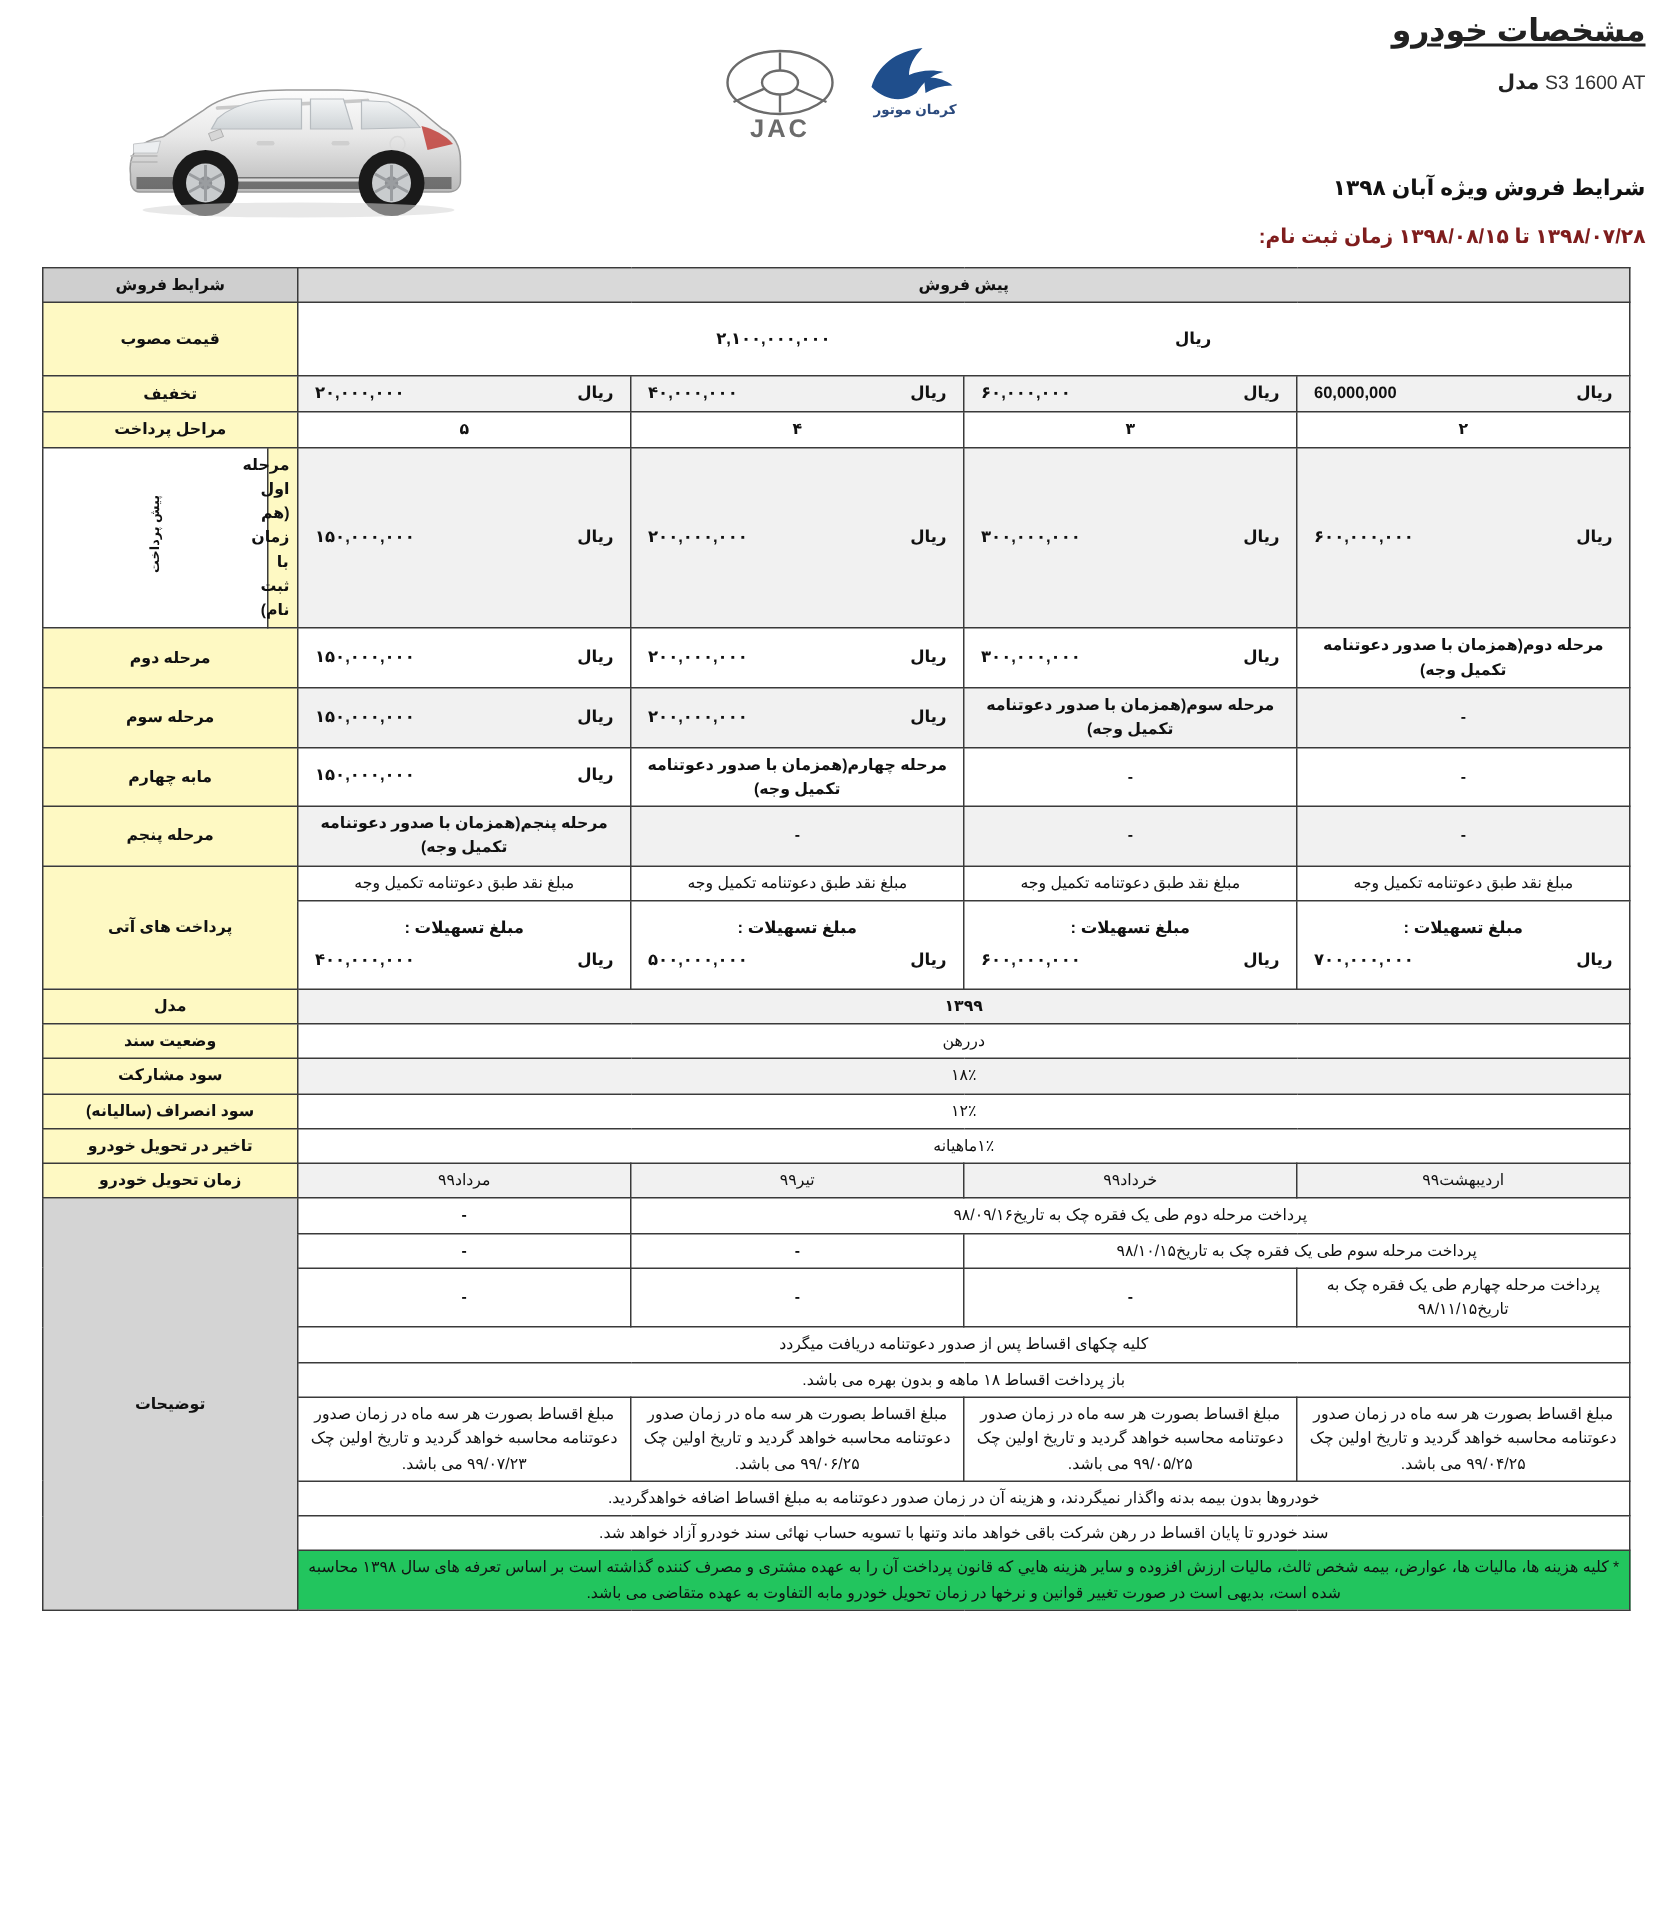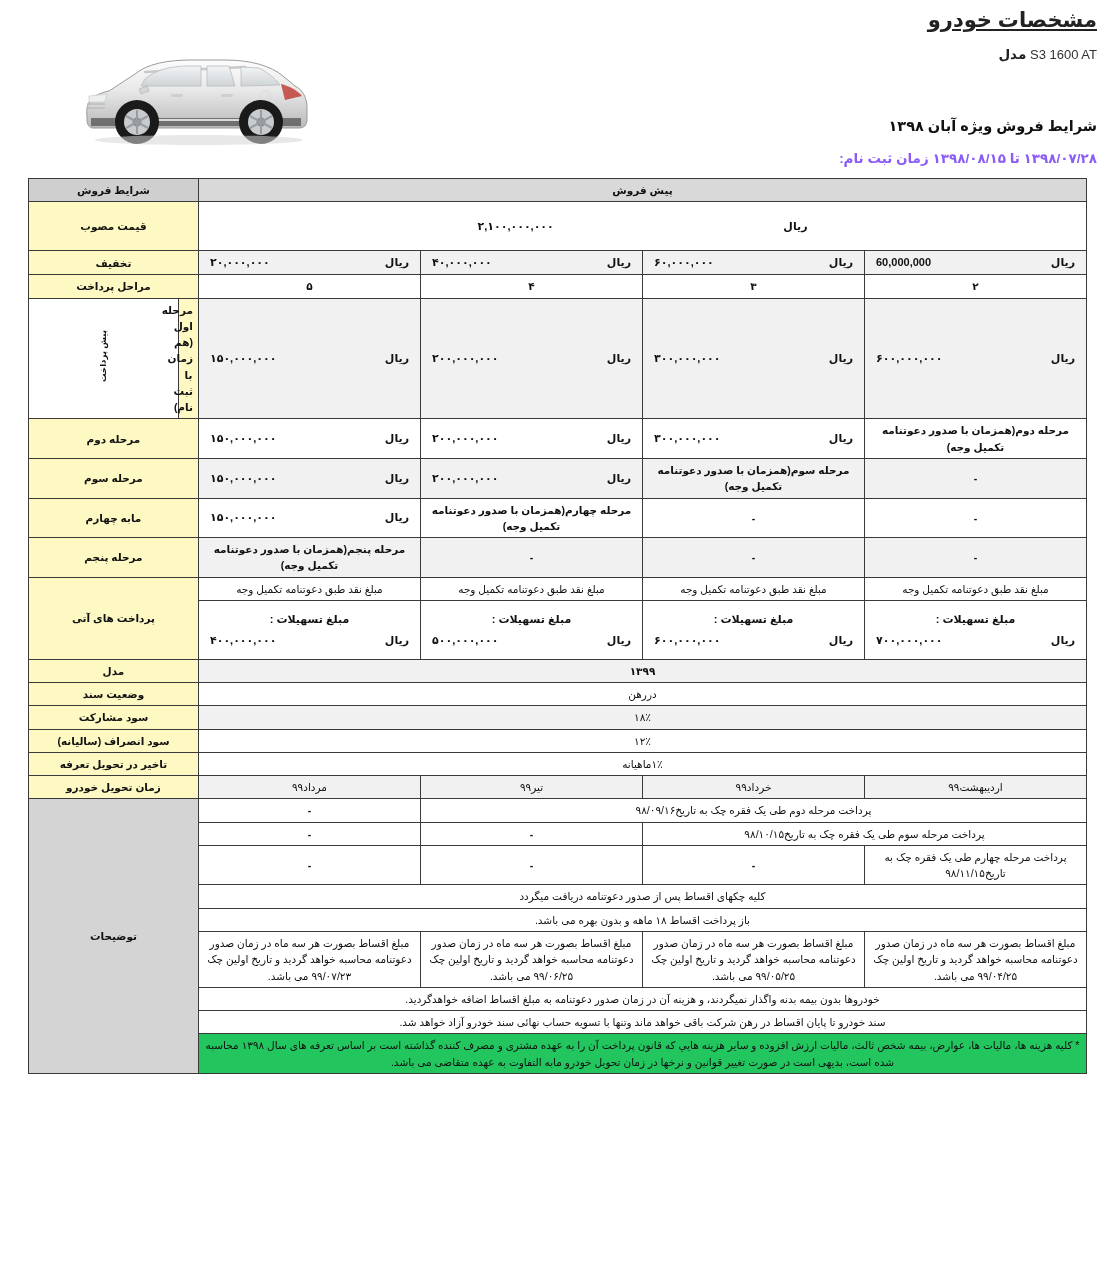--- a/index.html
+++ b/index.html
@@ -25,21 +25,21 @@
     text-decoration:underline;letter-spacing:.2px;margin-bottom:14px;
   }
   .model-line{font-size:13.5px;font-weight:bold;color:#222;}
   .model-line .mv{font-weight:normal;color:#333;font-size:13px;}
   .sale-title{
     position:absolute;right:18px;top:118px;width:340px;text-align:right;
     font-size:14.5px;font-weight:bold;color:#111;
   }
   .reg-time{
     position:absolute;right:18px;top:150px;width:400px;text-align:right;
-    font-size:13.5px;font-weight:bold;color:#8b5cf6;
+    font-size:13.5px;font-weight:bold;color:#7f1d1d;
   }
 
   
   .logos{position:absolute;left:485px;top:26px;width:160px;height:72px;display:flex;align-items:center;gap:16px;}
   .logo-kerman{width:70px;height:68px;position:relative;}
   .logo-kerman .bird{display:block;}
   .logo-kerman .kword{
     font-size:9px;color:#2b4a7d;font-weight:bold;text-align:center;margin-top:-4px;
   }
   .logo-jac{width:78px;height:66px;}
@@ -187,20 +187,37 @@
         </g>
 
         <path d="M14,62 L32,60 L30,68 L14,68 Z" fill="#eceef0" stroke="#bfc2c4" stroke-width=".6"></path>
 
         <path d="M12,70 L30,70 M12,74 L30,74" stroke="#bdbdbd" stroke-width="1.4"></path>
 
         <ellipse cx="124" cy="106" rx="104" ry="5" fill="#d5d5d5" opacity=".55"></ellipse>
       </svg>
     </div>
 
+    <div class="logos">
+      <div class="logo-kerman">
+        <svg class="bird" viewBox="0 0 70 44" width="70" height="44" aria-hidden="true">
+          <path d="M6,30 C10,16 22,6 40,4 C34,10 31,16 31,22 C38,19 46,18 54,20 C46,22 40,27 36,34 C28,40 16,40 6,30 Z" fill="#1f4e8c"></path>
+          <path d="M41,24 C48,23 55,25 60,29 C53,29 47,31 42,34 Z" fill="#1f4e8c"></path>
+        </svg>
+        <div class="kword">کرمان موتور</div>
+      </div>
+      <div class="logo-jac">
+        <svg viewBox="0 0 78 66" width="78" height="66" aria-hidden="true">
+          <ellipse cx="39" cy="26" rx="35" ry="21" fill="none" stroke="#6b6b6b" stroke-width="1.6"></ellipse>
+          <ellipse cx="39" cy="26" rx="12" ry="8" fill="none" stroke="#6b6b6b" stroke-width="1.6"></ellipse>
+          <path d="M39,18 L39,6 M49,30 L70,39 M29,30 L8,39 M39,34 L39,46" stroke="#6b6b6b" stroke-width="1.6" fill="none"></path>
+          <text x="39" y="62" font-size="17" font-family="'Liberation Sans',sans-serif" font-weight="bold" fill="#6b6b6b" text-anchor="middle" letter-spacing="2">JAC</text>
+        </svg>
+      </div>
+    </div>
 
     <div class="hdr-right">
       <div class="spec-title">مشخصات خودرو</div>
       <div class="model-line">
         <span class="mv">S3 1600 AT</span>
         <span>مدل</span>
       </div>
     </div>
 
     <div class="sale-title">
@@ -422,21 +439,21 @@
         <td class="lbl" colspan="2">سود مشارکت</td>
       </tr>
 
       <tr class="row-white">
         <td colspan="4">۱۲٪</td>
         <td class="lbl" colspan="2">سود انصراف (سالیانه)</td>
       </tr>
 
       <tr class="row-white">
         <td colspan="4">۱٪ماهیانه</td>
-        <td class="lbl" colspan="2">تاخیر در تحویل تعرفه</td>
+        <td class="lbl" colspan="2">تاخیر در تحویل خودرو</td>
       </tr>
 
       <tr class="row-alt">
         <td>اردیبهشت۹۹</td>
         <td>خرداد۹۹</td>
         <td>تیر۹۹</td>
         <td>مرداد۹۹</td>
         <td class="lbl" colspan="2">زمان تحویل خودرو</td>
       </tr>
 

